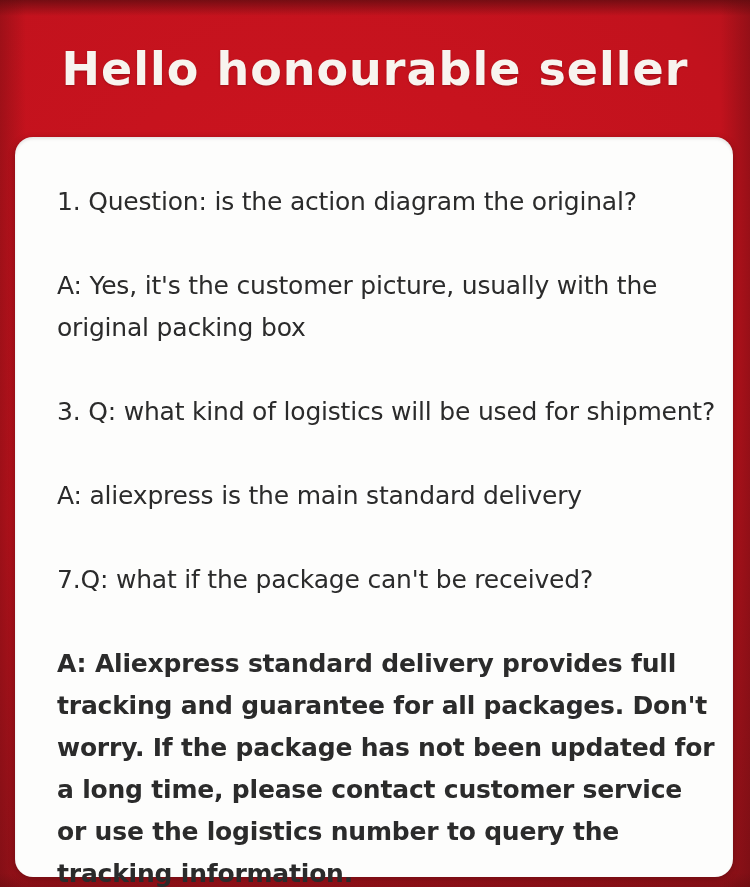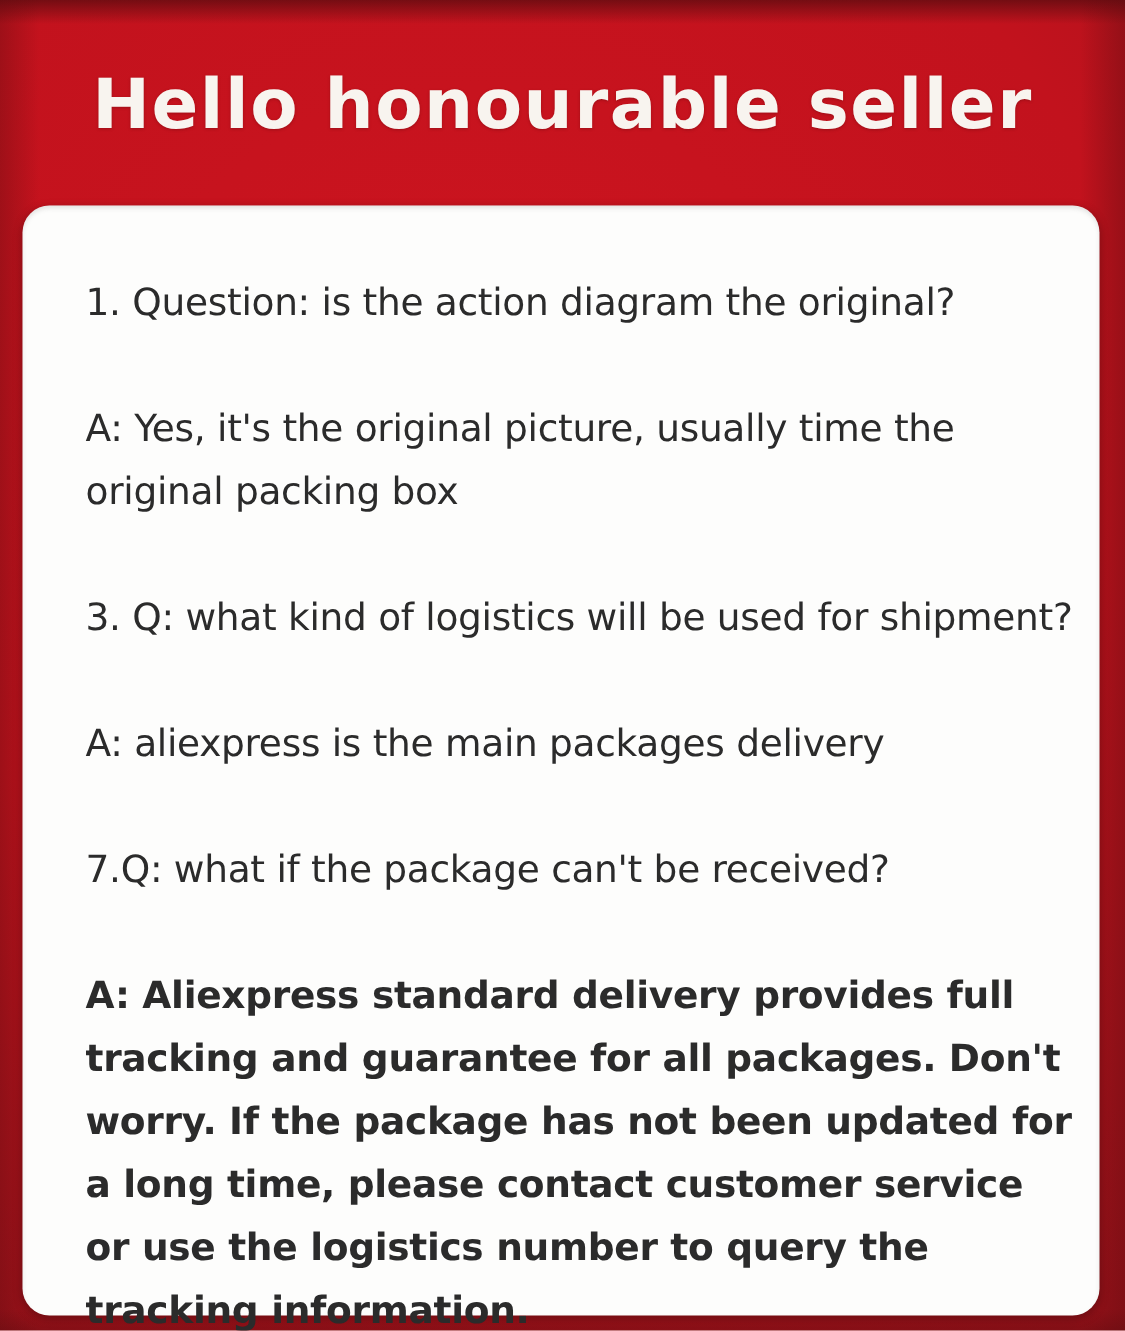--- a/index.html
+++ b/index.html
@@ -68,24 +68,24 @@
 <body>
 
 <div class="canvas">
 
   <div class="page-title">Hello honourable seller</div>
 
   <div class="faq-card">
 
     <p>1. Question: is the action diagram the original?</p>
 
-    <p>A: Yes, it's the original picture, usually time the original packing box</p>
+    <p>A: Yes, it's the customer picture, usually with the original packing box</p>
 
     <p>3. Q: what kind of logistics will be used for shipment?</p>
 
-    <p>A: aliexpress is the main packages delivery</p>
+    <p>A: aliexpress is the main standard delivery</p>
 
     <p>7.Q: what if the package can't be received?</p>
 
     <p>A: Aliexpress standard delivery provides full tracking and guarantee for all packages. Don't worry. If the package has not been updated for a long time, please contact customer service or use the logistics number to query the tracking information.</p>
 
   </div>
 </div>
 
 </body></html>

